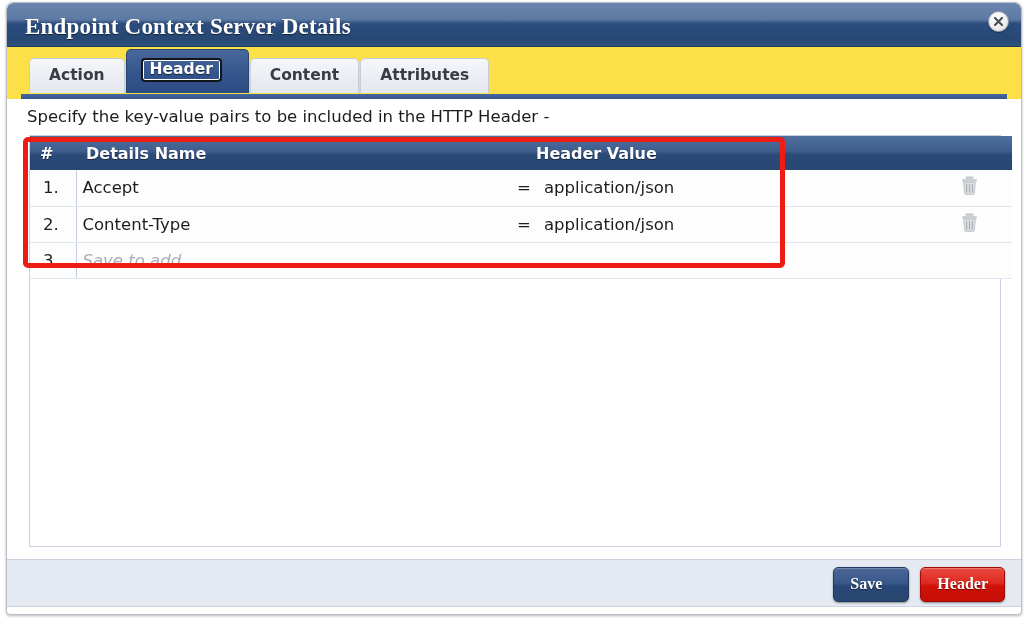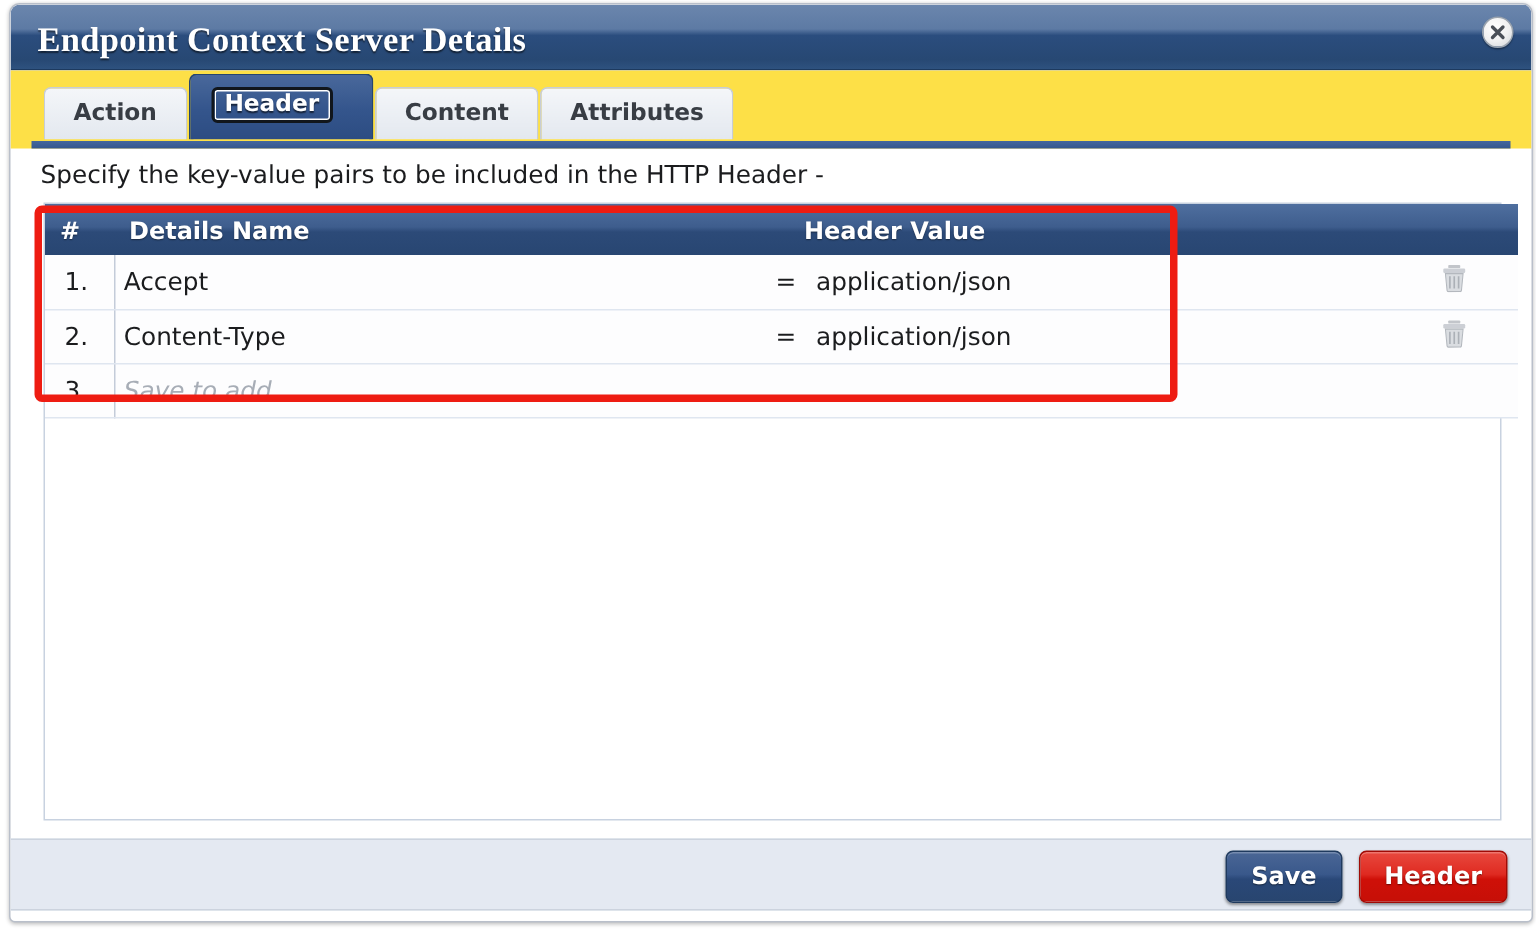--- a/index.html
+++ b/index.html
@@ -230,25 +230,26 @@
     gap: 11px;
   }
   .btn {
     min-width: 76px;
     padding: 7px 16px 8px 16px;
     font-size: 16px;
     font-weight: bold;
     color: #ffffff;
     border-radius: 5px;
     cursor: pointer;
-    text-align: right;
+    text-align: left;
     text-shadow: 0 1px 1px rgba(0,0,0,0.5);
     box-shadow: 0 1px 2px rgba(0,0,0,0.4), inset 0 1px 0 rgba(255,255,255,0.25);
     box-sizing: border-box;
     line-height: 18px;
+    font-family: Liberation Serif, serif;
   }
   .btn-save {
     background: linear-gradient(to bottom, #4a6695 0%, #39588b 45%, #2a4878 55%, #28456f 100%);
     border: 1px solid #1f3a5e;
   }
   .btn-cancel {
     background: linear-gradient(to bottom, #e8493e 0%, #df2a21 45%, #cf1008 55%, #c60f07 100%);
     border: 1px solid #a00b05;
   }
 

